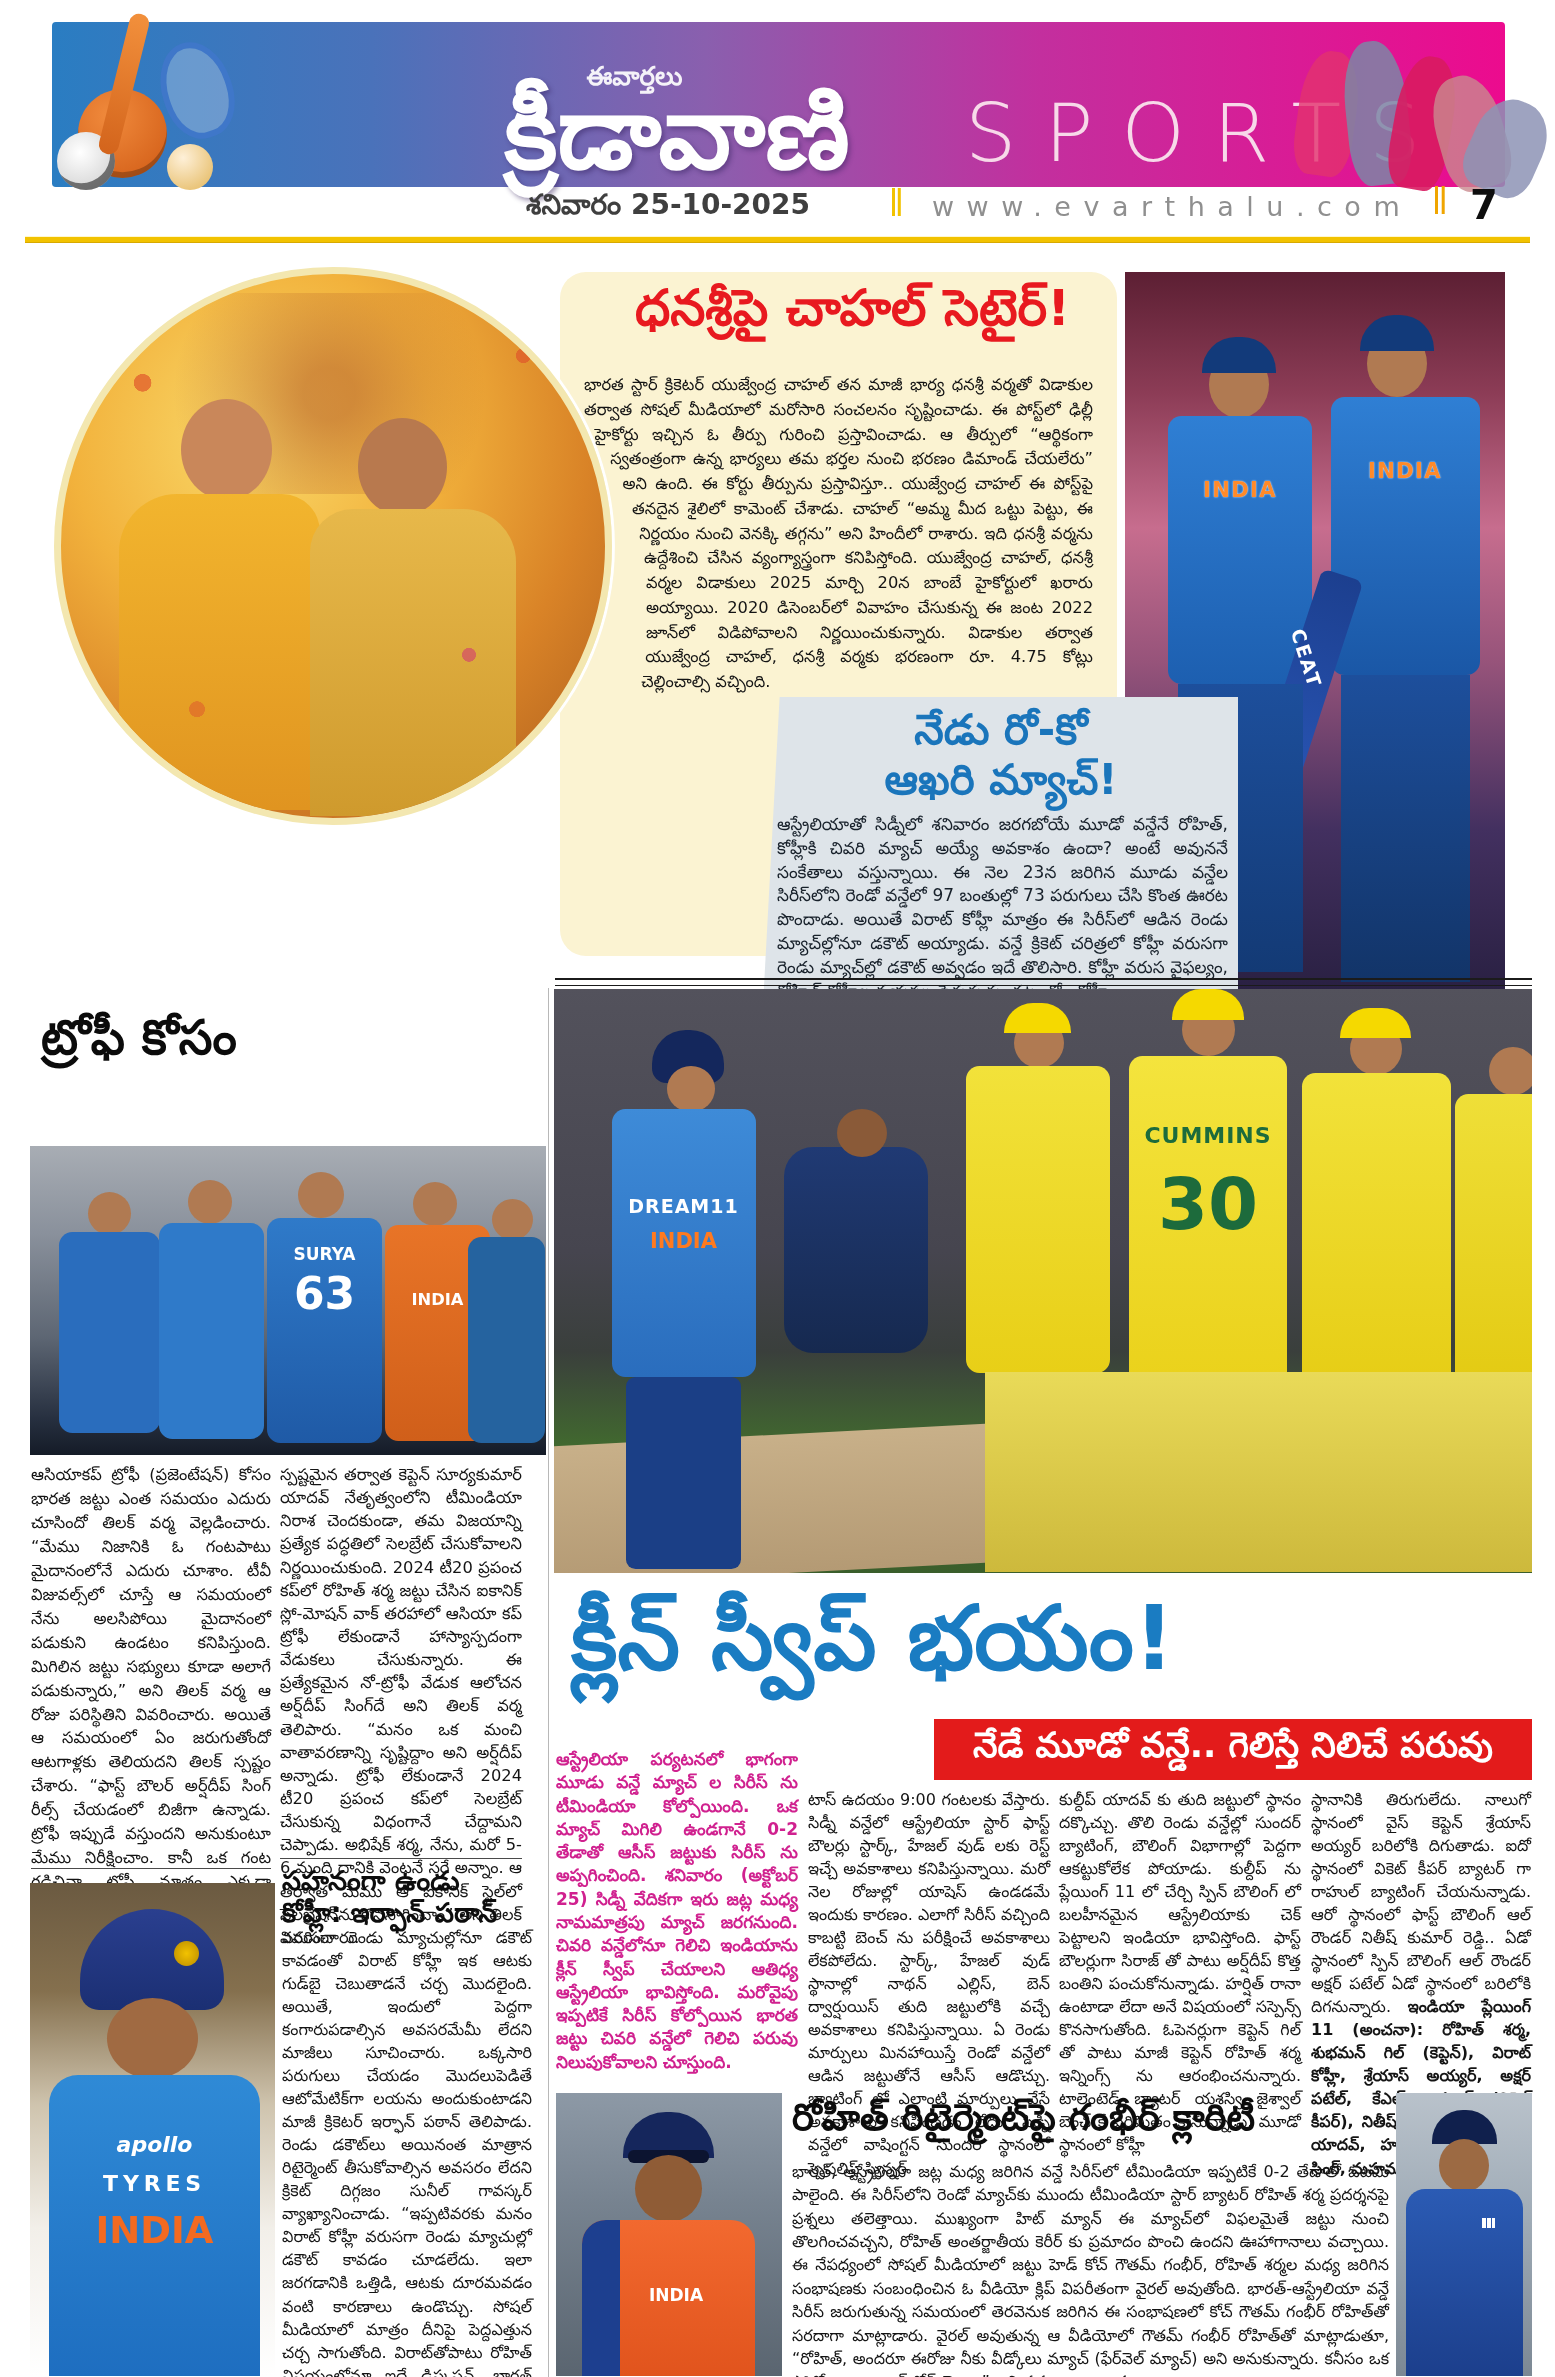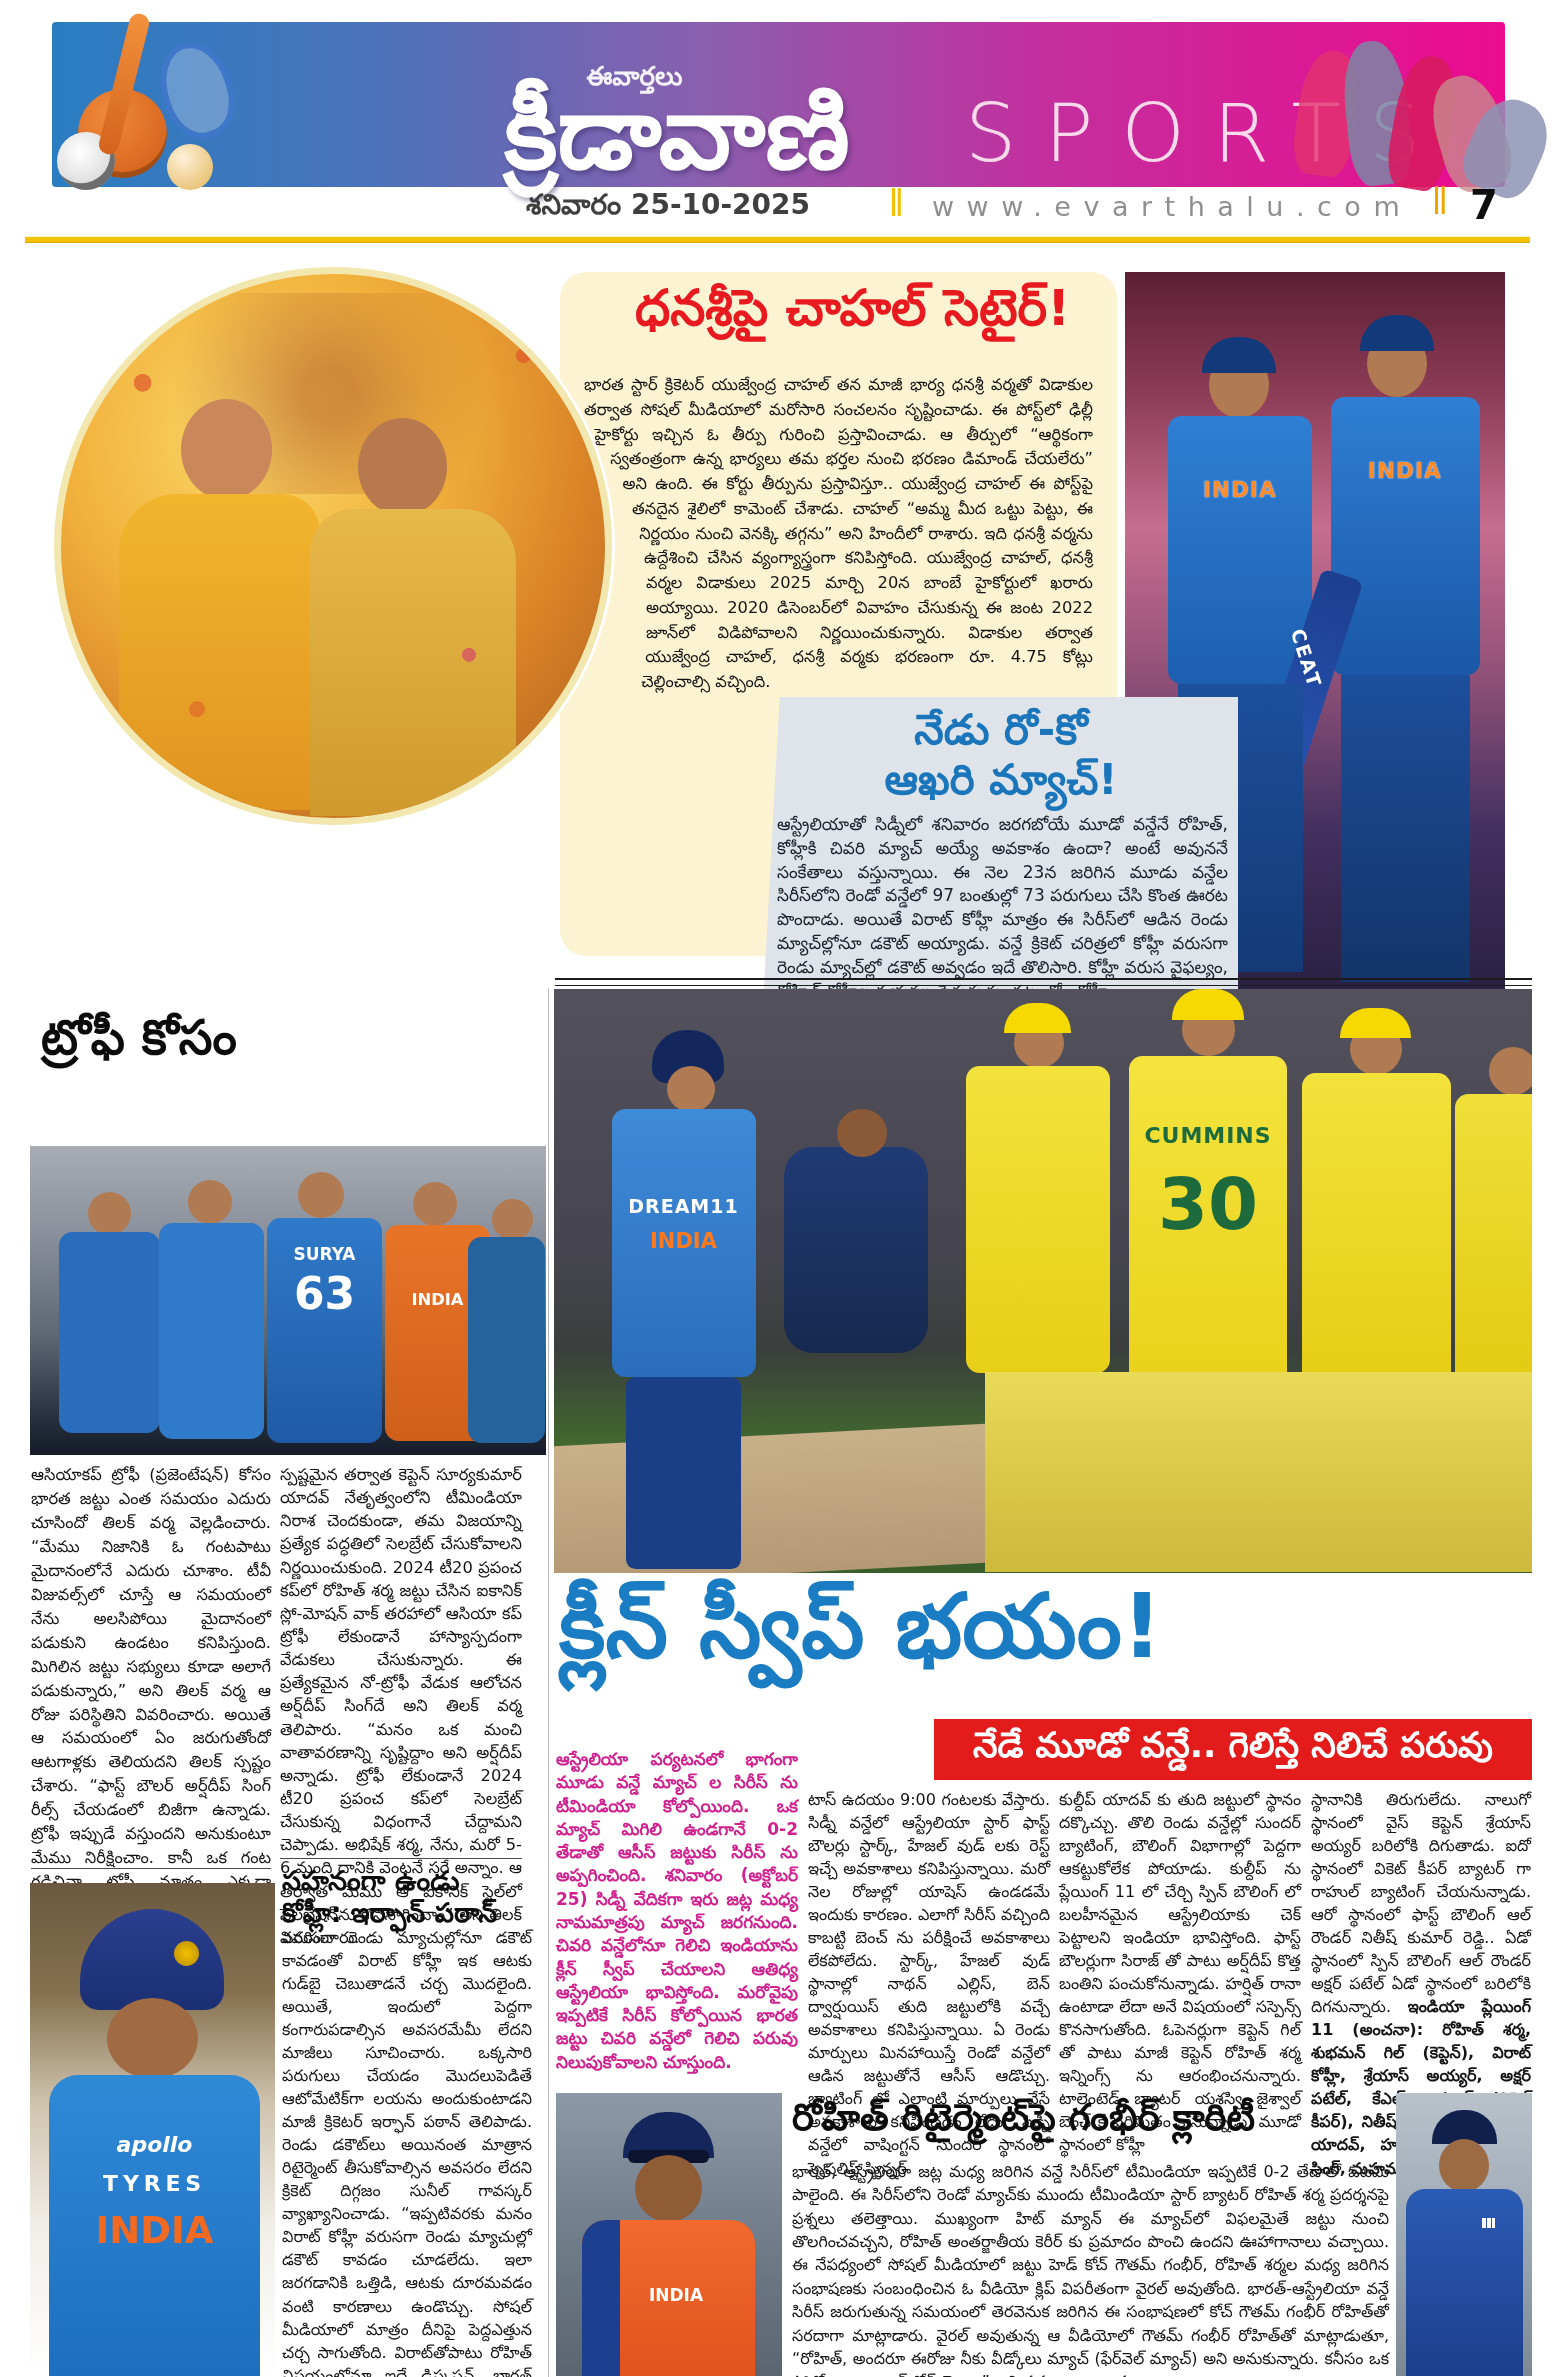--- a/index.html
+++ b/index.html
@@ -217,21 +217,21 @@
       <div class="abs ball" style="left:144px;top:58px;width:25px;height:25px;background:radial-gradient(circle,#f2c200,#b98a00);"></div>
       <div class="head" style="left:77px;top:115px;width:91px;height:81px;background:#a06a42;"></div>
       <div class="torso" style="left:19px;top:192px;width:211px;height:301px;background:linear-gradient(180deg,#2f8ad6,#1e6ec0);border-radius:29px 29px 0 0;"></div>
       <div class="jersey-label" style="left:43px;top:249px;width:163px;font-size:22px;font-style:italic;">apollo</div>
       <div class="jersey-label" style="left:43px;top:288px;width:163px;font-size:22px;letter-spacing:4.8px;">TYRES</div>
       <div class="jersey-label" style="left:43px;top:326px;width:163px;font-size:37px;color:#f26a21;">INDIA</div>
     </div>
   </section>
 
   <section>
-    <h1 class="abs hl-sweep" style="margin:4px;">క్లీన్ స్వీప్ భయం!</h1>
+    <h1 class="abs hl-sweep" style="margin:16px;">క్లీన్ స్వీప్ భయం!</h1>
     <div class="abs redbox">
       <span>నేడే మూడో వన్డే.. గెలిస్తే నిలిచే పరువు</span>
     </div>
     <div class="abs col1">ఆస్ట్రేలియా పర్యటనలో భాగంగా మూడు వన్డే మ్యాచ్ ల సిరీస్ ను టీమిండియా కోల్పోయింది. ఒక మ్యాచ్ మిగిలి ఉండగానే 0-2 తేడాతో ఆసీస్ జట్టుకు సిరీస్ ను అప్పగించింది. శనివారం (అక్టోబర్ 25) సిడ్నీ వేదికగా ఇరు జట్ల మధ్య నామమాత్రపు మ్యాచ్ జరగనుంది. చివరి వన్డేలోనూ గెలిచి ఇండియాను క్లీన్ స్వీప్ చేయాలని ఆతిధ్య ఆస్ట్రేలియా భావిస్తోంది. మరోవైపు ఇప్పటికే సిరీస్ కోల్పోయిన భారత జట్టు చివరి వన్డేలో గెలిచి పరువు నిలుపుకోవాలని చూస్తుంది.</div>
     <div class="abs ccol col2">టాస్ ఉదయం 9:00 గంటలకు వేస్తారు. సిడ్నీ వన్డేలో ఆస్ట్రేలియా స్టార్ ఫాస్ట్ బౌలర్లు స్టార్క్, హేజల్ వుడ్ లకు రెస్ట్ ఇచ్చే అవకాశాలు కనిపిస్తున్నాయి. మరో నెల రోజుల్లో యాషెస్ ఉండడమే ఇందుకు కారణం. ఎలాగో సిరీస్ వచ్చింది కాబట్టి బెంచ్ ను పరీక్షించే అవకాశాలు లేకపోలేదు. స్టార్క్, హేజల్ వుడ్ స్థానాల్లో నాథన్ ఎల్లిస్, బెన్ ద్వార్షుయిస్ తుది జట్టులోకి వచ్చే అవకాశాలు కనిపిస్తున్నాయి. ఏ రెండు మార్పులు మినహాయిస్తే రెండో వన్డేలో ఆడిన జట్టుతోనే ఆసీస్ ఆడొచ్చు. బ్యాటింగ్ లో ఎలాంటి మార్పులు చేసే అవకాశాలు కనిపించడం లేదు. సిడ్నీ వన్డేలో వాషింగ్టన్ సుందర్ స్థానంలో స్పెషలిస్ట్ స్పిన్నర్</div>
     <div class="abs ccol col3">కుల్దీప్ యాదవ్ కు తుది జట్టులో స్థానం దక్కొచ్చు. తొలి రెండు వన్డేల్లో సుందర్ బ్యాటింగ్, బౌలింగ్ విభాగాల్లో పెద్దగా ఆకట్టుకోలేక పోయాడు. కుల్దీప్ ను ప్లేయింగ్ 11 లో చేర్చి స్పిన్ బౌలింగ్ లో బలహీనమైన ఆస్ట్రేలియాకు చెక్ పెట్టాలని ఇండియా భావిస్తోంది. ఫాస్ట్ బౌలర్లుగా సిరాజ్ తో పాటు అర్ష్‌దీప్ కొత్త బంతిని పంచుకోనున్నాడు. హర్షిత్ రానా ఉంటాడా లేదా అనే విషయంలో సస్పెన్స్ కొనసాగుతోంది. ఓపెనర్లుగా కెప్టెన్ గిల్ తో పాటు మాజీ కెప్టెన్ రోహిత్ శర్మ ఇన్నింగ్స్ ను ఆరంభించనున్నారు. టాలెంటెడ్ బ్యాటర్ యశస్వి జైశ్వాల్ బెంచ్ కే పరిమితం కానున్నాడు. మూడో స్థానంలో కోహ్లీ</div>
     <div class="abs ccol col4">
       <span>స్థానానికి తిరుగులేదు. నాలుగో స్థానంలో వైస్ కెప్టెన్ శ్రేయాస్ అయ్యర్ బరిలోకి దిగుతాడు. ఐదో స్థానంలో వికెట్ కీపర్ బ్యాటర్ గా రాహుల్ బ్యాటింగ్ చేయనున్నాడు. ఆరో స్థానంలో ఫాస్ట్ బౌలింగ్ ఆల్ రౌండర్ నితీష్ కుమార్ రెడ్డి.. ఏడో స్థానంలో స్పిన్ బౌలింగ్ ఆల్ రౌండర్ అక్షర్ పటేల్ ఏడో స్థానంలో బరిలోకి దిగనున్నారు. </span>
       <span class="bold">ఇండియా ప్లేయింగ్ 11 (అంచనా): రోహిత్ శర్మ, శుభమన్ గిల్ (కెప్టెన్), విరాట్ కోహ్లీ, శ్రేయాస్ అయ్యర్, అక్షర్ పటేల్, కేఎల్ రాహుల్ (వికెట్ కీపర్), నితీష్ కుమార్ రెడ్డి, కుల్దీప్ యాదవ్, హర్షిత్ రానా, అర్ష్‌దీప్ సింగ్, మహమ్మద్ సిరాజ్</span>
     </div>

